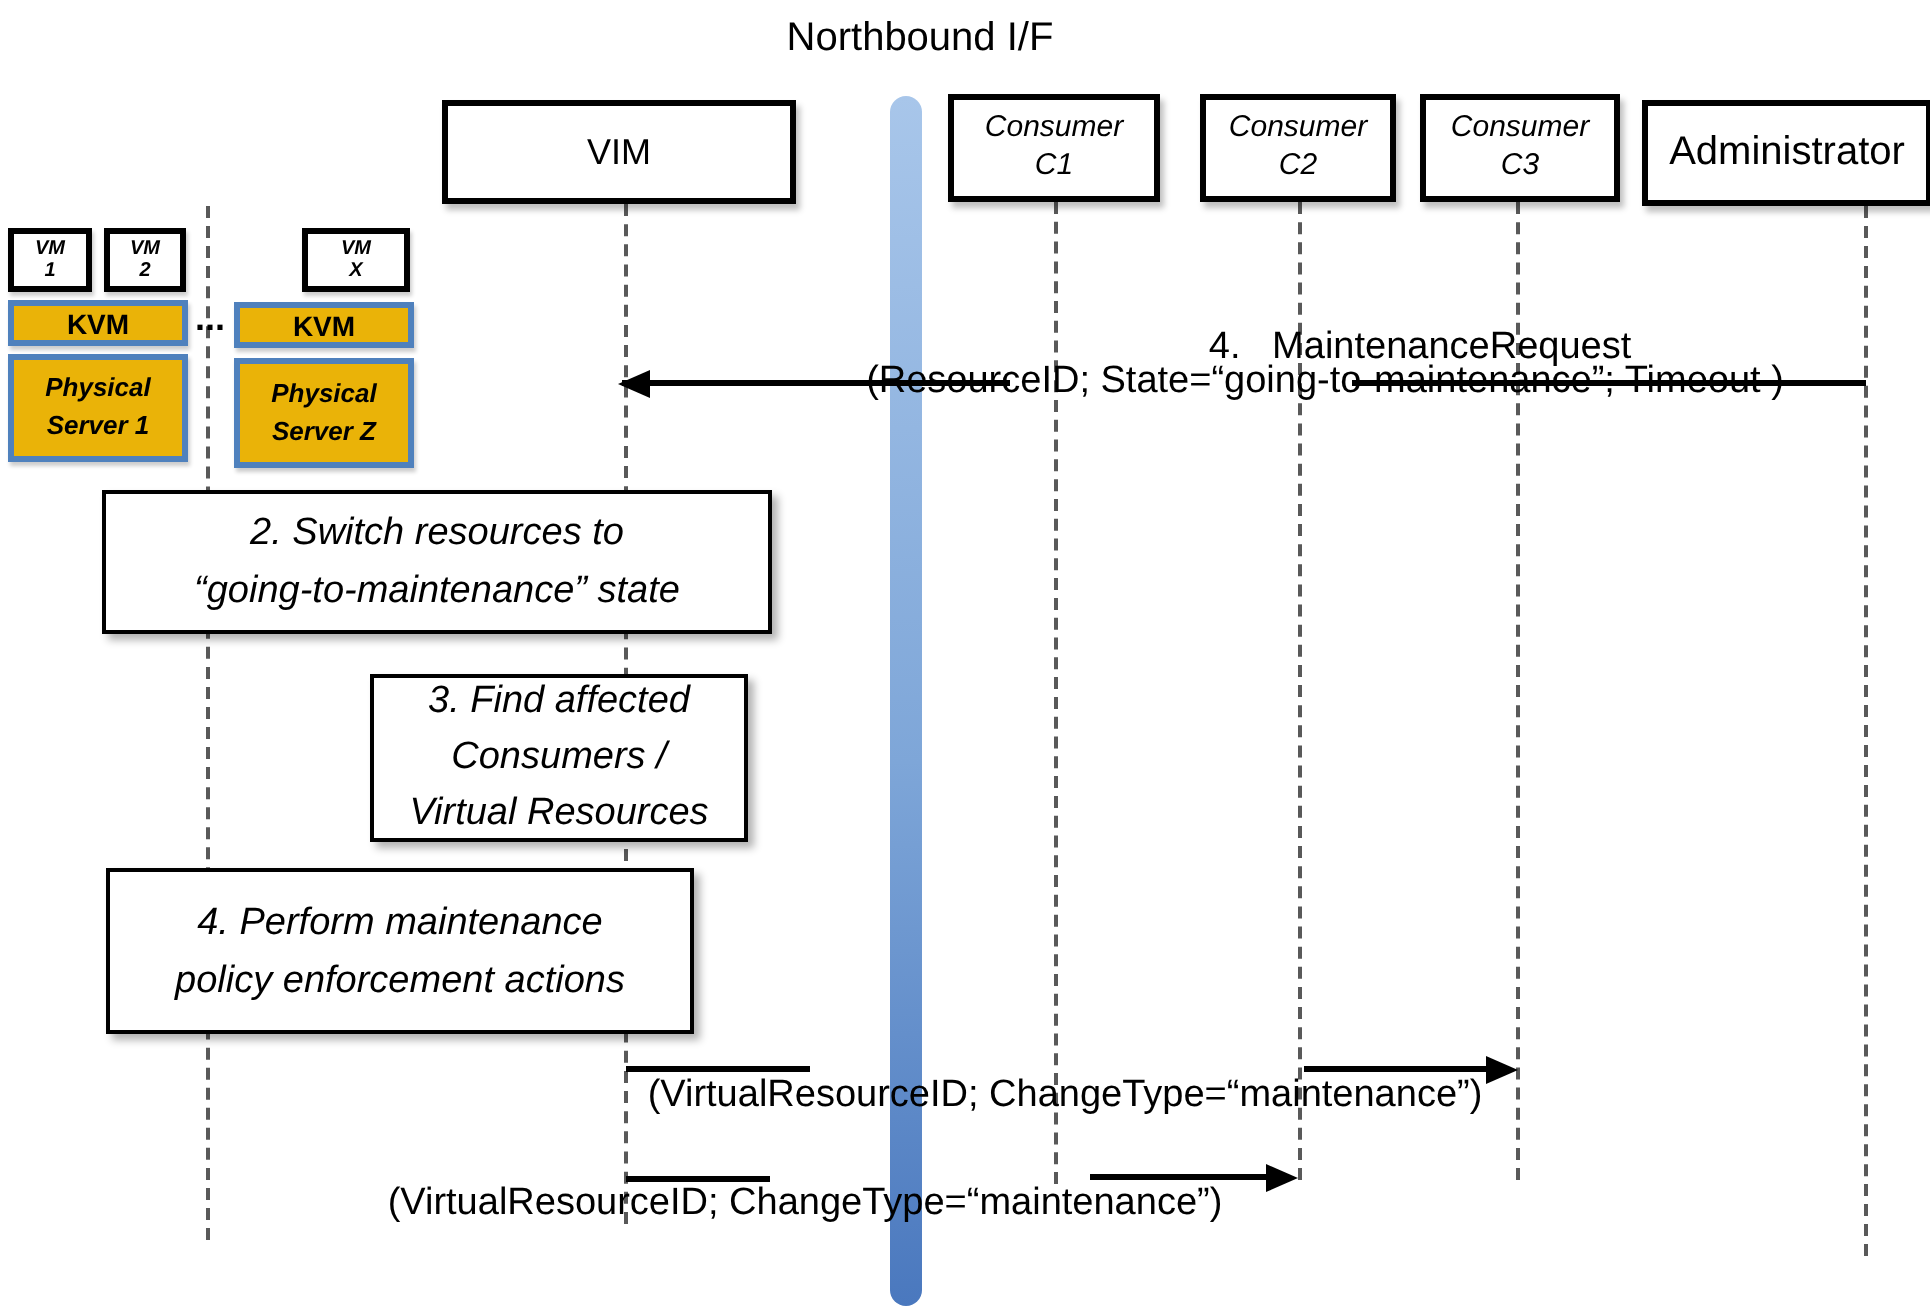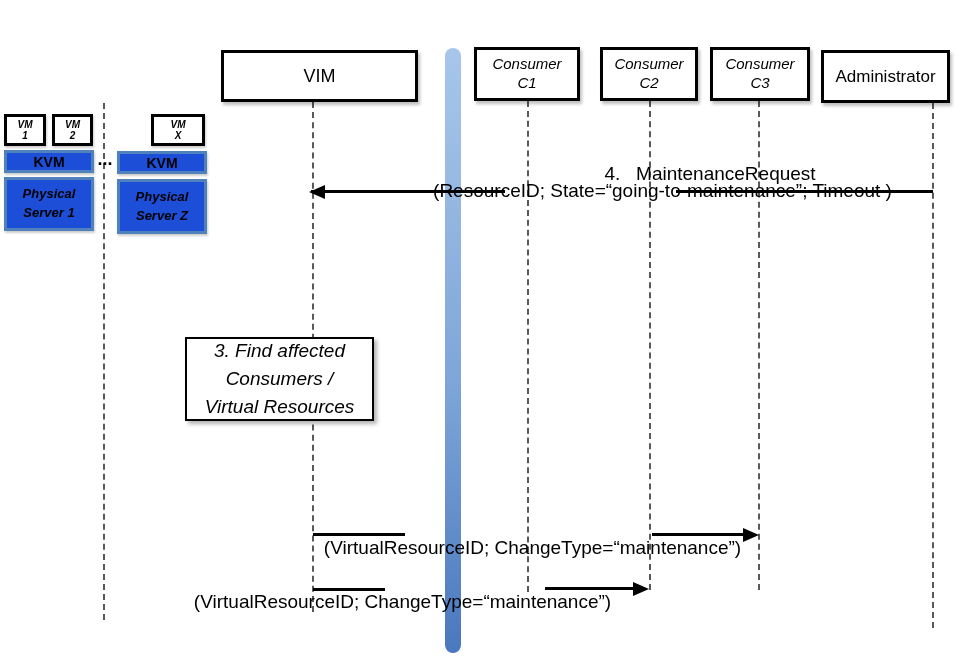--- a/index.html
+++ b/index.html
@@ -36,38 +36,38 @@
   .ll-admin{left:932px; top:103px; height:525px;}
 
   
   .actor{
     background:#fff; border:3px solid var(--ink);
     box-shadow:2px 3px 3px rgba(0,0,0,0.25);
     display:flex; align-items:center; justify-content:center; text-align:center;
     z-index:3; line-height:1.25;
   }
   .b-nfvi {left:2px;   top:50px; width:197px; height:53px; font-size:18px;}
-  .b-vim  {left:221px; top:50px; width:197px; height:52px; font-size:18px;}
+  .b-vim  {left:221px; top:50px; width:177px; height:52px; font-size:18px;}
   .b-c1   {left:474px; top:47px; width:106px; height:54px; font-size:15px;}
   .b-c2   {left:600px; top:47px; width:98px;  height:54px; font-size:15px;}
   .b-c3   {left:710px; top:47px; width:100px; height:54px; font-size:15px;}
-  .b-admin{left:821px; top:50px; width:129px; height:53px; font-size:17px;}
+  .b-admin{left:821px; top:50px; width:145px; height:53px; font-size:20px;}
 
   
   .vmbox{
     background:#fff; border:3px solid var(--ink);
     box-shadow:1px 2px 2px rgba(0,0,0,0.2);
     display:flex; align-items:center; justify-content:center; text-align:center;
     font-size:10px; font-weight:600; line-height:1.15; z-index:3;
   }
   .b-vm1{left:4px;   top:114px; width:42px; height:32px;}
   .b-vm2{left:52px;  top:114px; width:41px; height:32px;}
   .b-vmx{left:151px; top:114px; width:54px; height:32px;}
   .bluebox{
-    background:#1d4ed8; border:3px solid var(--blue-border);
+    background:#eab308; border:3px solid var(--blue-border);
     box-shadow:1px 2px 2px rgba(0,0,0,0.2);
     display:flex; align-items:center; justify-content:center; text-align:center;
     z-index:3;
   }
   .b-kvm1{left:4px;   top:150px; width:90px; height:23px; font-size:14px; font-weight:700;}
   .b-kvm2{left:117px; top:151px; width:90px; height:23px; font-size:14px; font-weight:700;}
   .b-ps1 {left:4px;   top:177px; width:90px; height:54px; font-size:13px; font-weight:600; line-height:1.45;}
   .b-psz {left:117px; top:179px; width:90px; height:55px; font-size:13px; font-weight:600; line-height:1.45;}
   .dots{left:94px; top:149px; width:22px; text-align:center; font-size:18px; font-weight:700; z-index:3;}
 
@@ -112,20 +112,21 @@
   .m4b-shaft-l{left:313px; top:588px; width:72px;}
   .m4b-shaft-r{left:545px; top:587px; width:90px;}
   .m4b-head  {left:633px; top:582px;}
   .m4b-params{left:175px; top:591px; width:455px;}
 </style>
 </head>
 <body>
 
 <div id="canvas">
 
+  <div class="abs title">Northbound I/F</div>
 
   <div class="abs nbar"></div>
 
   <div class="abs lifeline ll-nfvi"></div>
   <div class="abs lifeline ll-vim"></div>
   <div class="abs lifeline ll-c1"></div>
   <div class="abs lifeline ll-c2"></div>
   <div class="abs lifeline ll-c3"></div>
   <div class="abs lifeline ll-admin"></div>
 
@@ -145,23 +146,27 @@
   <div class="abs vmbox b-vmx ml">VM
 X</div>
   <div class="abs bluebox b-kvm1">KVM</div>
   <div class="abs dots">...</div>
   <div class="abs bluebox b-kvm2">KVM</div>
   <div class="abs bluebox b-ps1 ml">Physical
 Server 1</div>
   <div class="abs bluebox b-psz ml">Physical
 Server Z</div>
 
+  <div class="abs step b-step2 ml">2. Switch resources to
+“going-to-maintenance” state</div>
   <div class="abs step b-step3 ml">3. Find affected
 Consumers /
 Virtual Resources</div>
+  <div class="abs step b-step4 ml">4. Perform maintenance
+policy enforcement actions</div>
 
   <div class="abs msg-text pre m1-label">4.   MaintenanceRequest</div>
   <div class="abs shaft m1-shaft-l"></div>
   <div class="abs shaft m1-shaft-r"></div>
   <div class="abs head-left m1-head"></div>
   <div class="abs msg-text m1-params">(ResourceID; State=“going-to-maintenance”; Timeout )</div>
 
   <div class="abs shaft m4a-shaft-l"></div>
   <div class="abs shaft m4a-shaft-r"></div>
   <div class="abs head-right m4a-head"></div>

